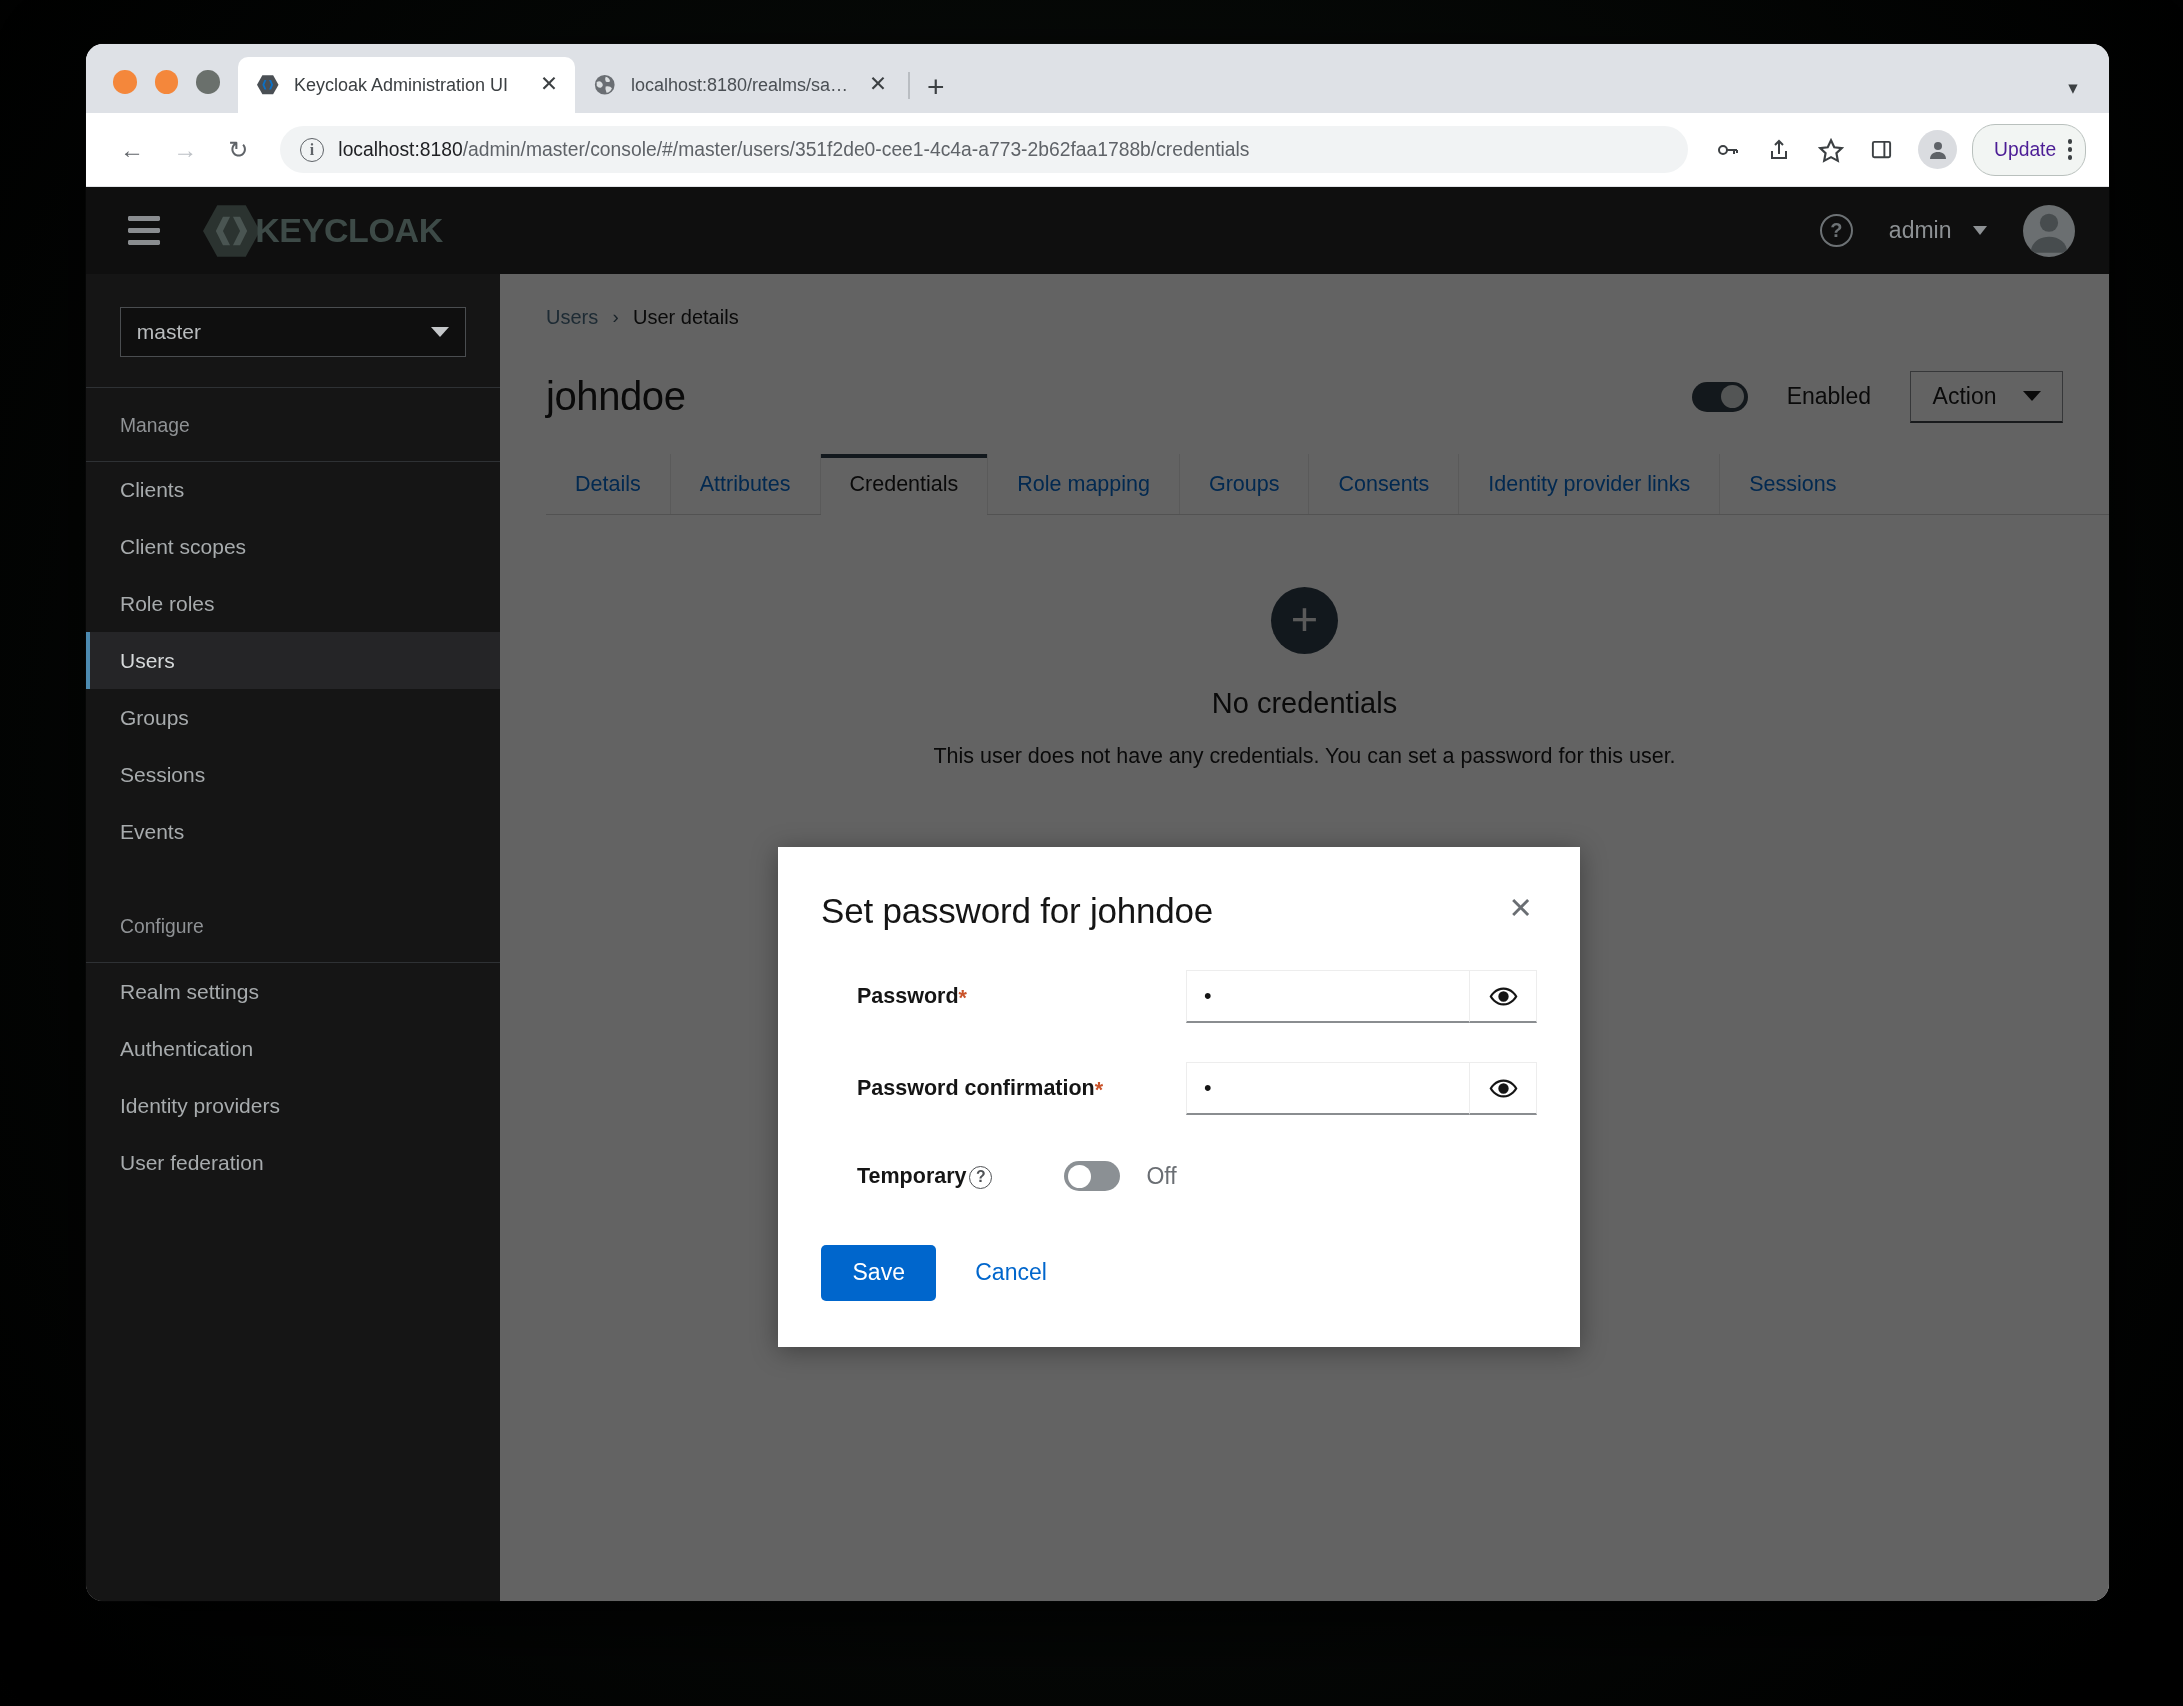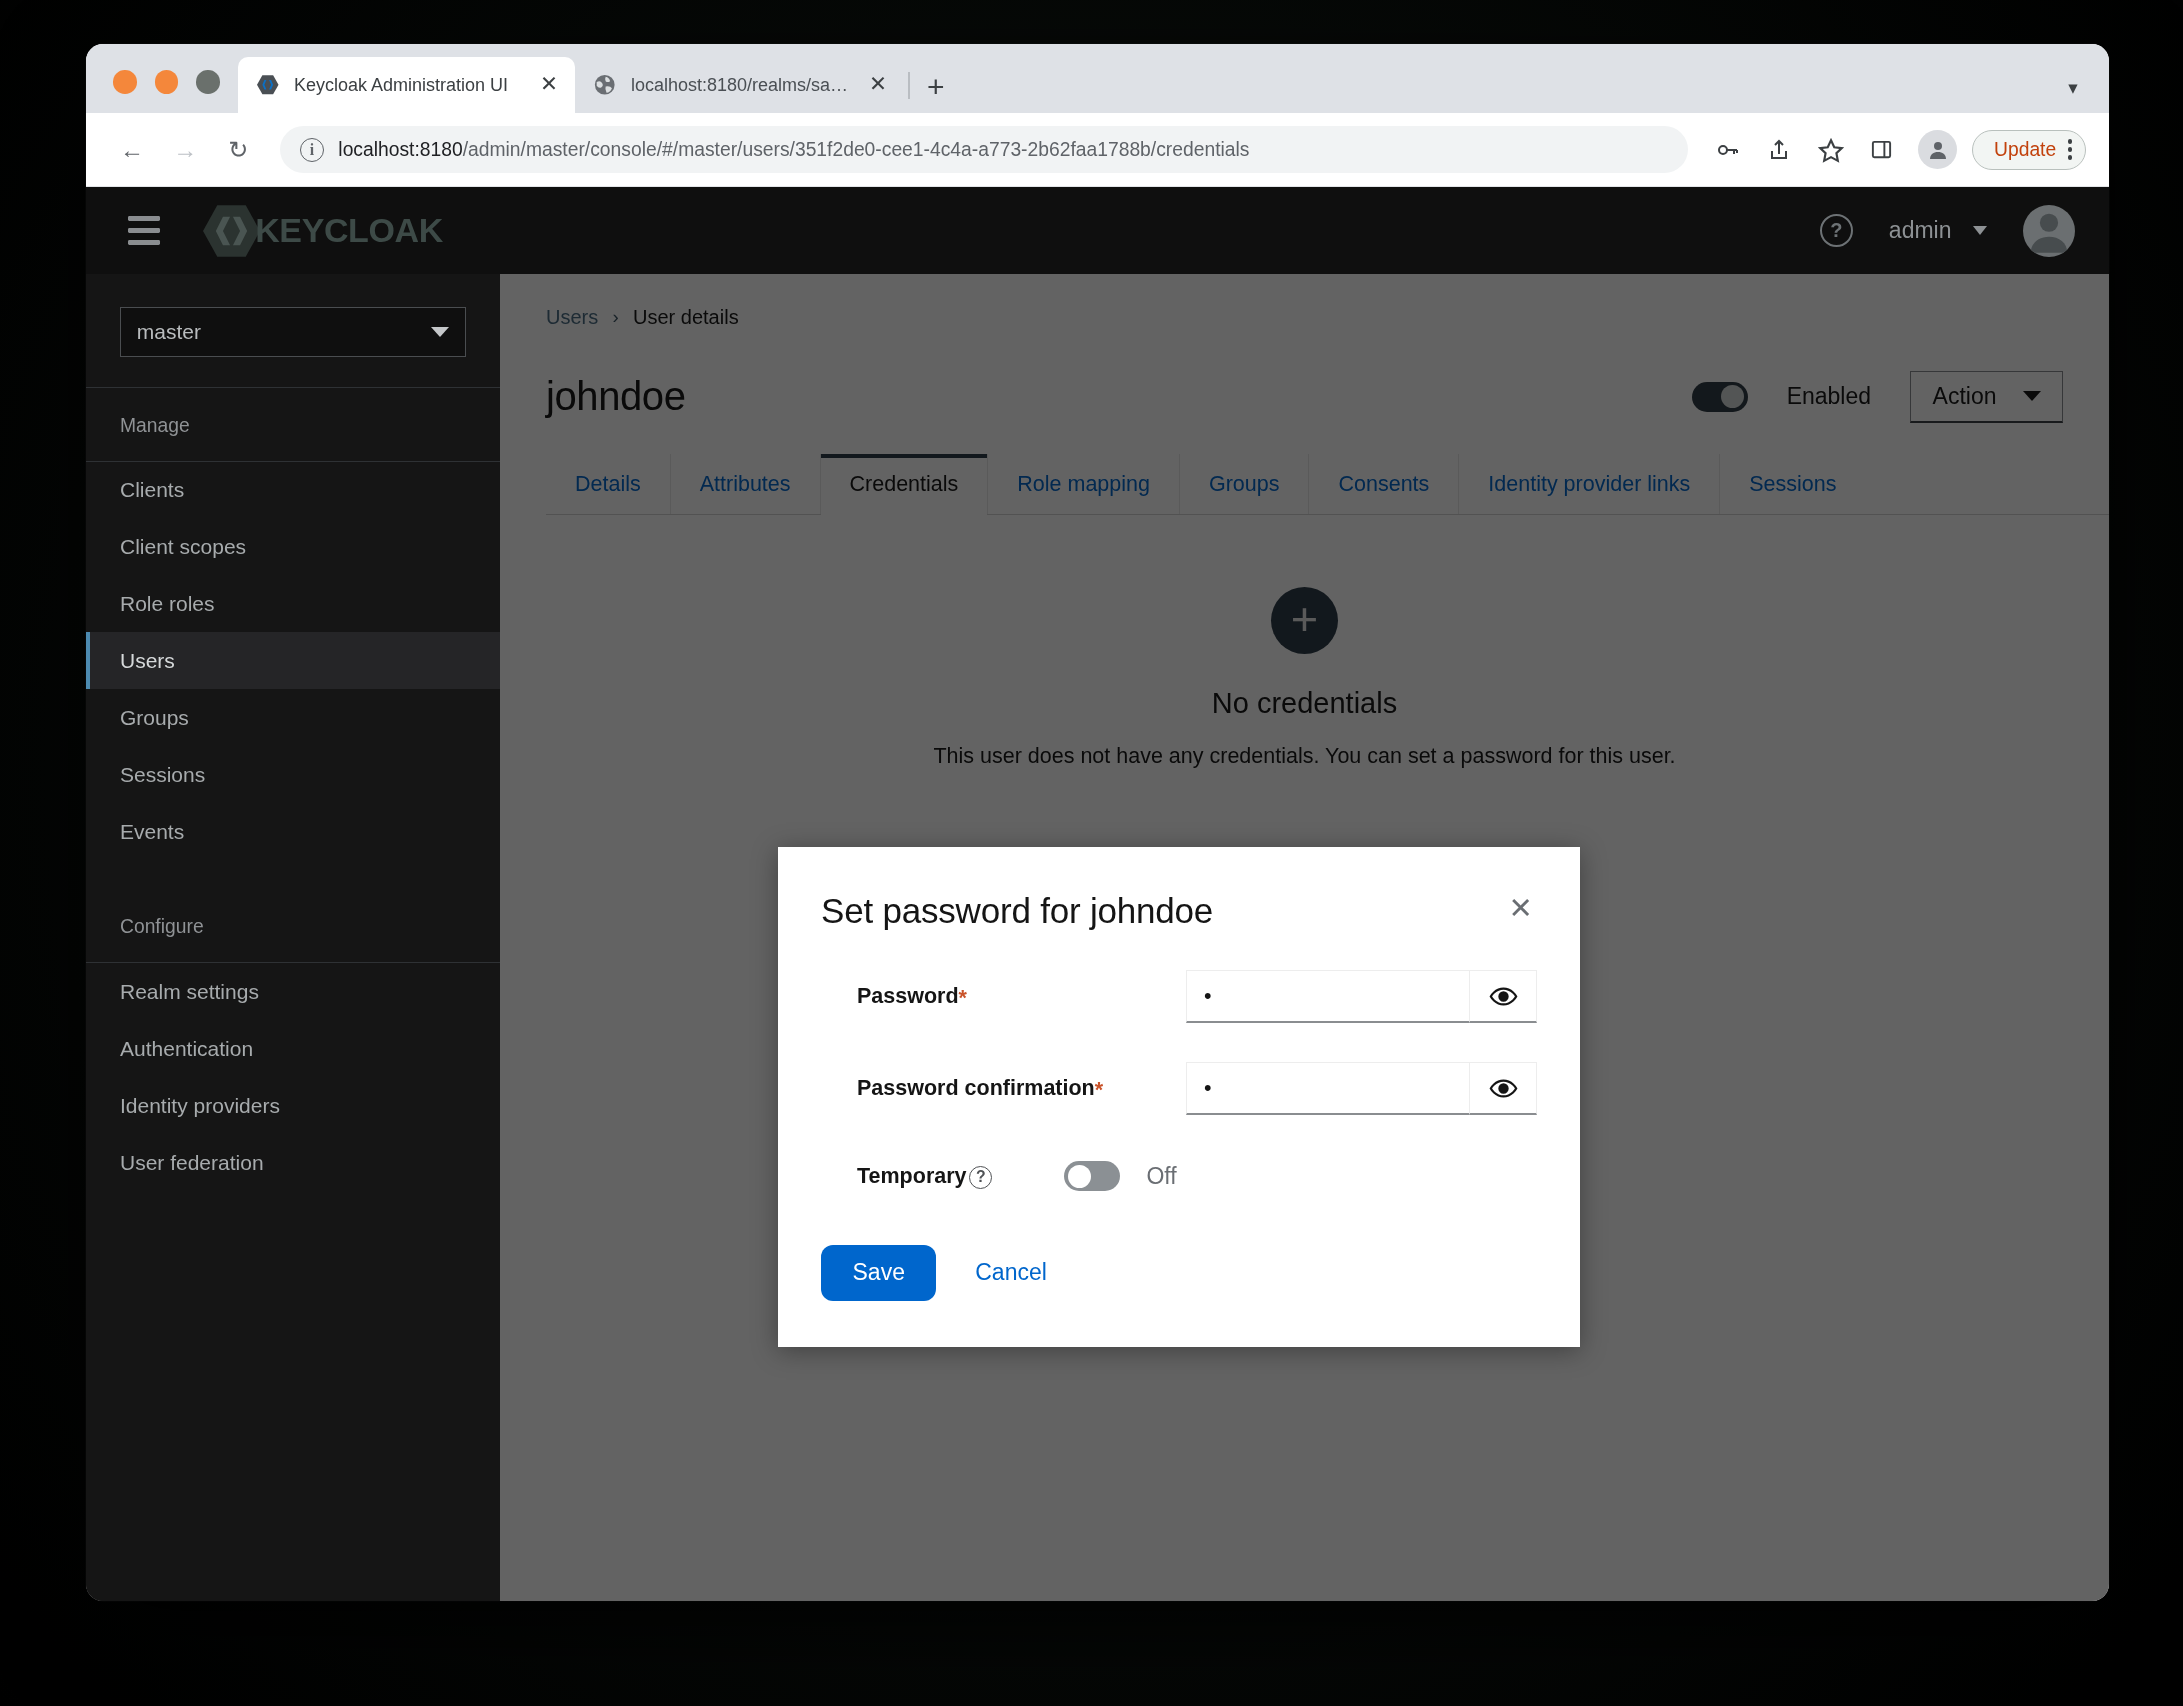--- a/index.html
+++ b/index.html
@@ -92,28 +92,28 @@
     font-size: 15.8px; font-weight: 700;
     display: flex; align-items: center; justify-content: center;
     font-family: "Liberation Serif", serif;
     flex: 0 0 24px;
   }
   .omni-url { font-size: 19.3px; color: #5f6368; white-space: nowrap; overflow: hidden; }
   .omni-url b { color: #202124; font-weight: 400; }
   .tb-icon { width: 44px; height: 44px; display: flex; align-items: center; justify-content: center; color: #3c4043; }
   .avatar-btn { width: 39px; height: 39px; border-radius: 50%; background: #dadce0; display: flex; align-items: center; justify-content: center; margin: 0 7.2px; }
   .update-btn {
-    height: 40px;
+    height: 52px;
     border: 1.4px solid #b9c0bd;
     border-radius: 23px;
     background: #f2f5f3;
     display: flex; align-items: center;
     gap: 11.5px;
     padding: 0 13px 0 21.5px;
-    font-size: 19.3px; color: #c2410c;
+    font-size: 19.3px; color: #4c1d95;
   }
   .kebab { display: flex; flex-direction: column; gap: 3.6px; align-items: center; }
   .kebab i { width: 4.3px; height: 4.3px; border-radius: 50%; background: #3c4043; display: block; }
 
   
   .app { position: relative; height: 1414px; display: flex; flex-direction: column; background: #151515; }
 
   .kc-masthead {
     height: 87px;
     background: #0f0f0f;
@@ -297,21 +297,21 @@
   .temp-row { display: flex; align-items: center; margin-top: 46px; }
   .temp-ctl { display: flex; align-items: center; gap: 26px; margin-left: 72px; }
   .temp-state { font-size: 23px; color: #6a6e73; }
   .modal-footer { display: flex; align-items: center; gap: 15.8px; margin-top: 54px; }
   .btn-save {
     background: #0066cc;
     color: #fff;
     font-size: 23px;
     padding: 14.3px 31.5px;
     border: none;
-    border-radius: 12px;
+    border-radius: 5px;
     font-family: "Liberation Sans", sans-serif;
   }
   .btn-cancel {
     background: transparent;
     color: #06c;
     font-size: 23px;
     padding: 14.3px 23px;
     border: none;
     font-family: "Liberation Sans", sans-serif;
   }

